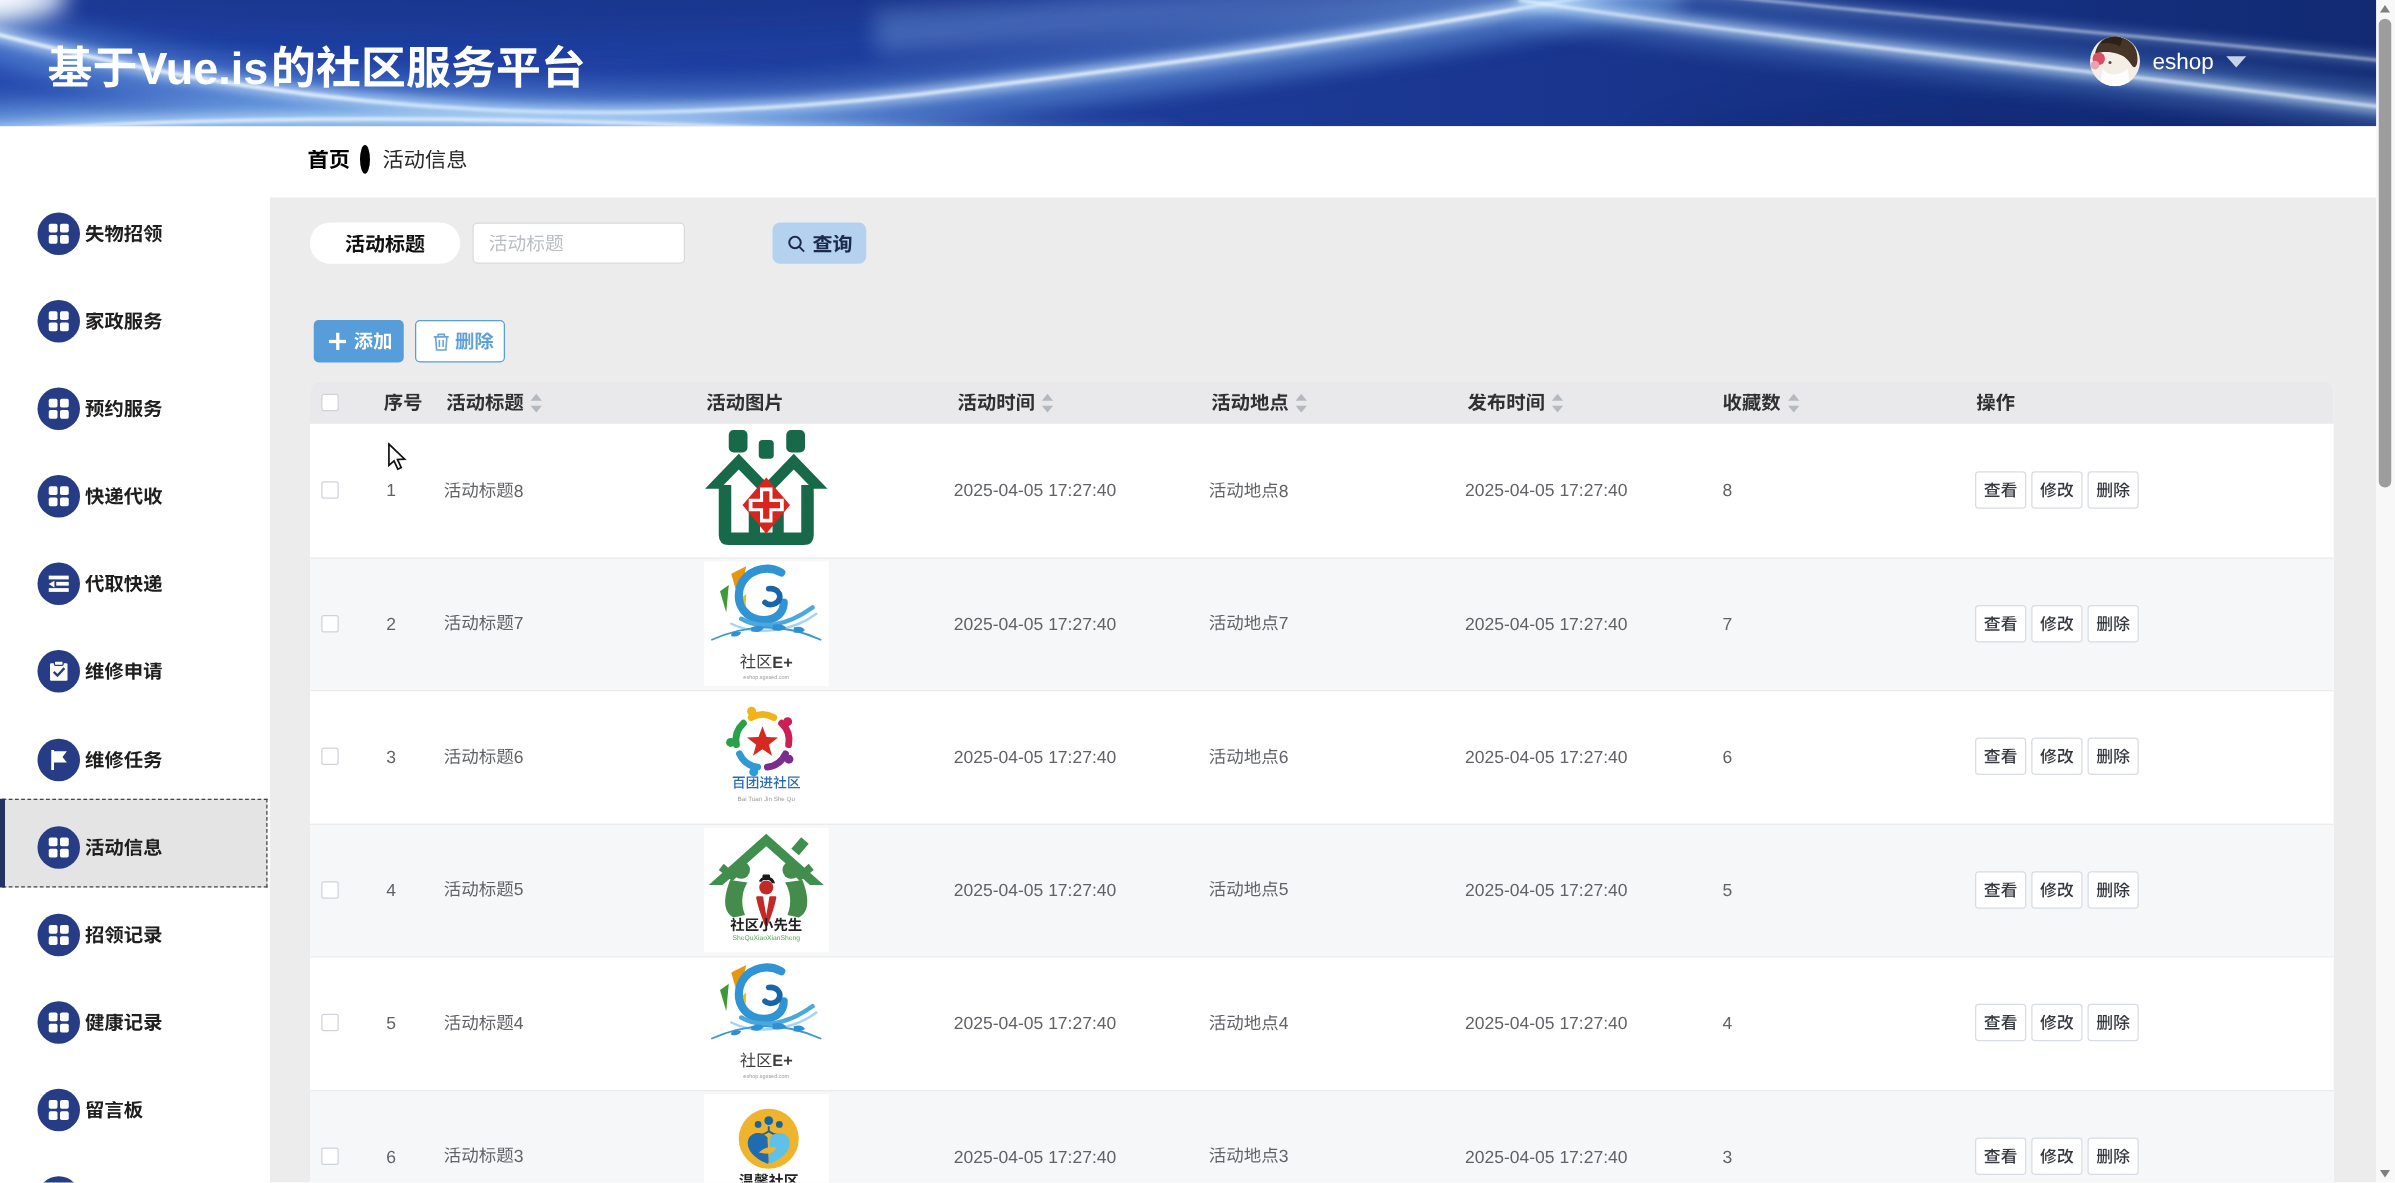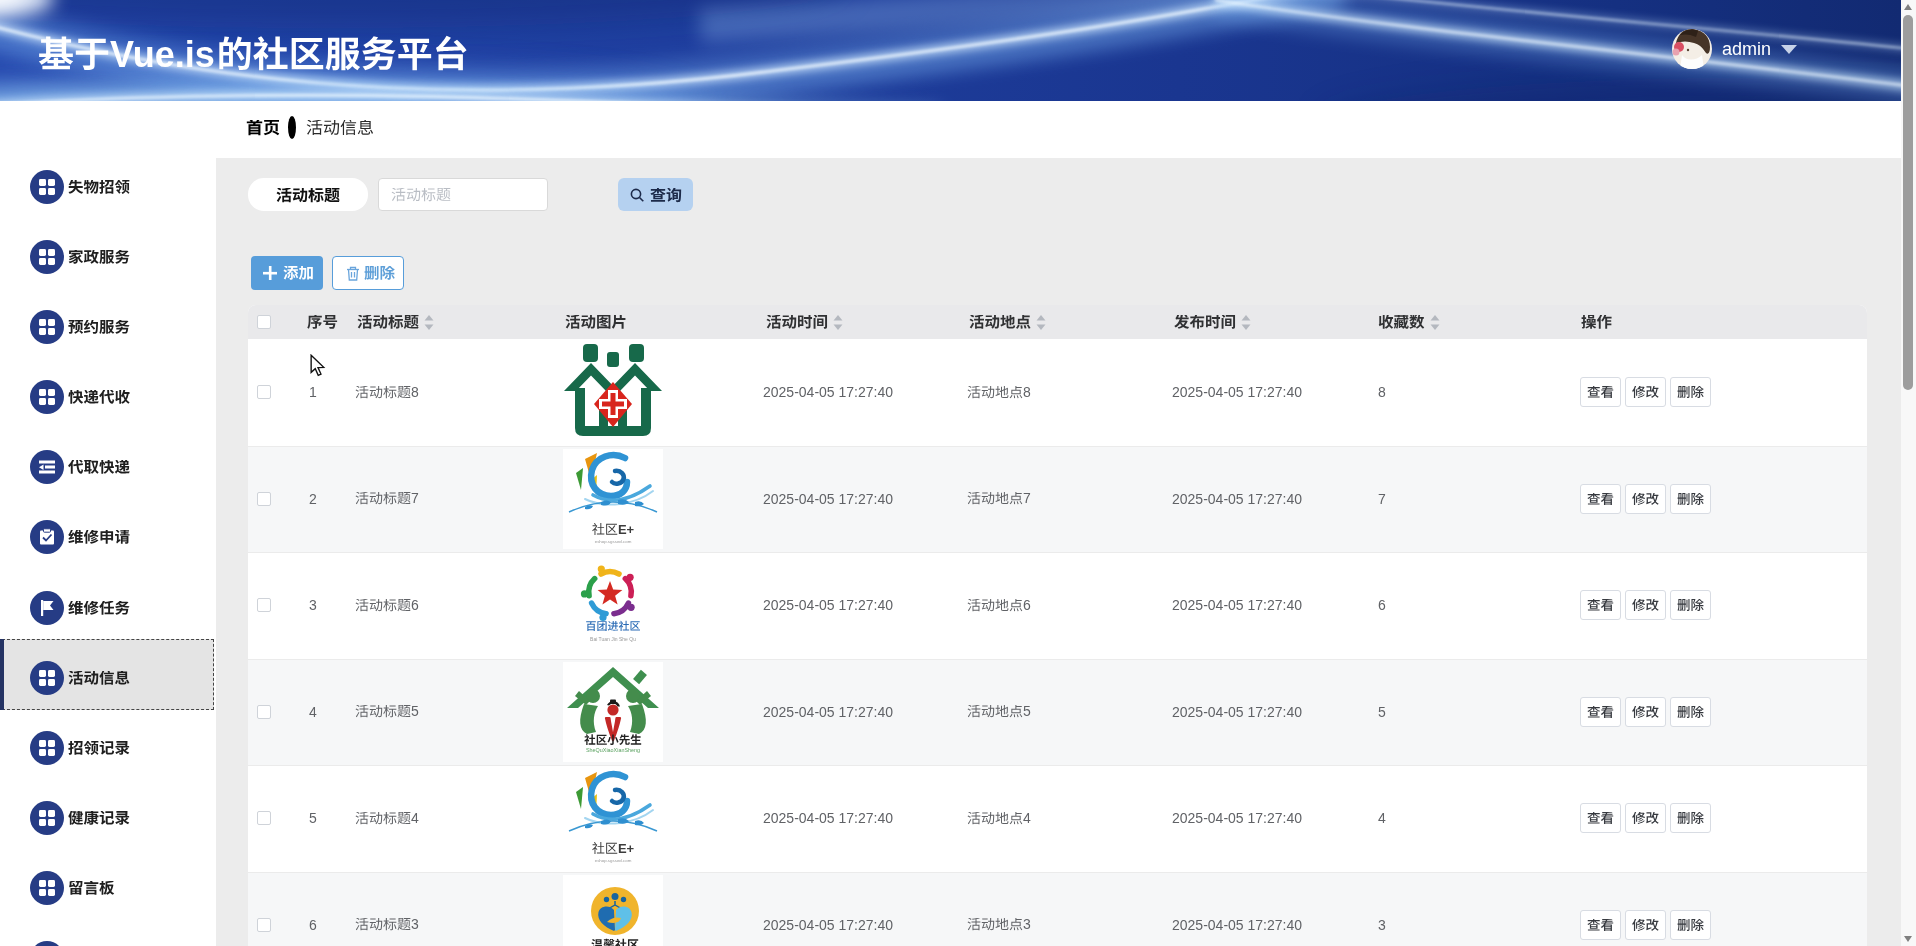--- a/index.html
+++ b/index.html
@@ -162,21 +162,21 @@
 <g clip-path="url(#avc)">
 <rect width="40" height="40" fill="#f4eee6"></rect>
 <path d="M4,14 C6,4 14,-2 22,0 C32,2 38,8 38,18 C38,24 36,26 34,24 C30,18 28,16 22,14 C16,12 10,12 4,14 Z" fill="#473528"></path>
 <path d="M8,6 C12,1 20,-1 26,2 L24,8 C18,5 12,5 8,6 Z" fill="#2e2118"></path>
 <circle cx="7" cy="18" r="5" fill="#d94f63"></circle>
       <circle cx="4" cy="23" r="3.5" fill="#e8a2b0"></circle>
 <path d="M10,26 C14,32 24,32 30,26 L32,40 L8,40 Z" fill="#fdfdfd"></path>
 <circle cx="16" cy="21" r="1.2" fill="#5a4635"></circle>
 </g>
   </svg>
-<div style="position:absolute;left:1722px;top:39px;font-size:18px;color:#fff;font-family:'Liberation Sans',sans-serif">admin</div>
+<div style="position:absolute;left:1722px;top:39px;font-size:18px;color:#fff;font-family:'Liberation Sans',sans-serif">eshop</div>
 <div style="position:absolute;left:1781px;top:45px;width:0;height:0;border-left:8px solid transparent;border-right:8px solid transparent;border-top:9px solid #c6d2e8"></div>
 <div style="position:absolute;left:0px;top:101px;width:216px;height:845px;background:#fff"></div>
 <div style="position:absolute;left:30px;top:170px;width:34px;height:34px;background:#263c85;border-radius:50%;display:flex;align-items:center;justify-content:center">
     <svg width="18" height="18" viewBox="0 0 18 18" fill="#fff">
       <rect x="1" y="1" width="7" height="7" rx="1.4"></rect>
       <rect x="10" y="1" width="7" height="7" rx="1.4"></rect>
       <rect x="1" y="10" width="7" height="7" rx="1.4"></rect>
       <rect x="10" y="10" width="7" height="7" rx="1.4"></rect>
     </svg>
   </div>

